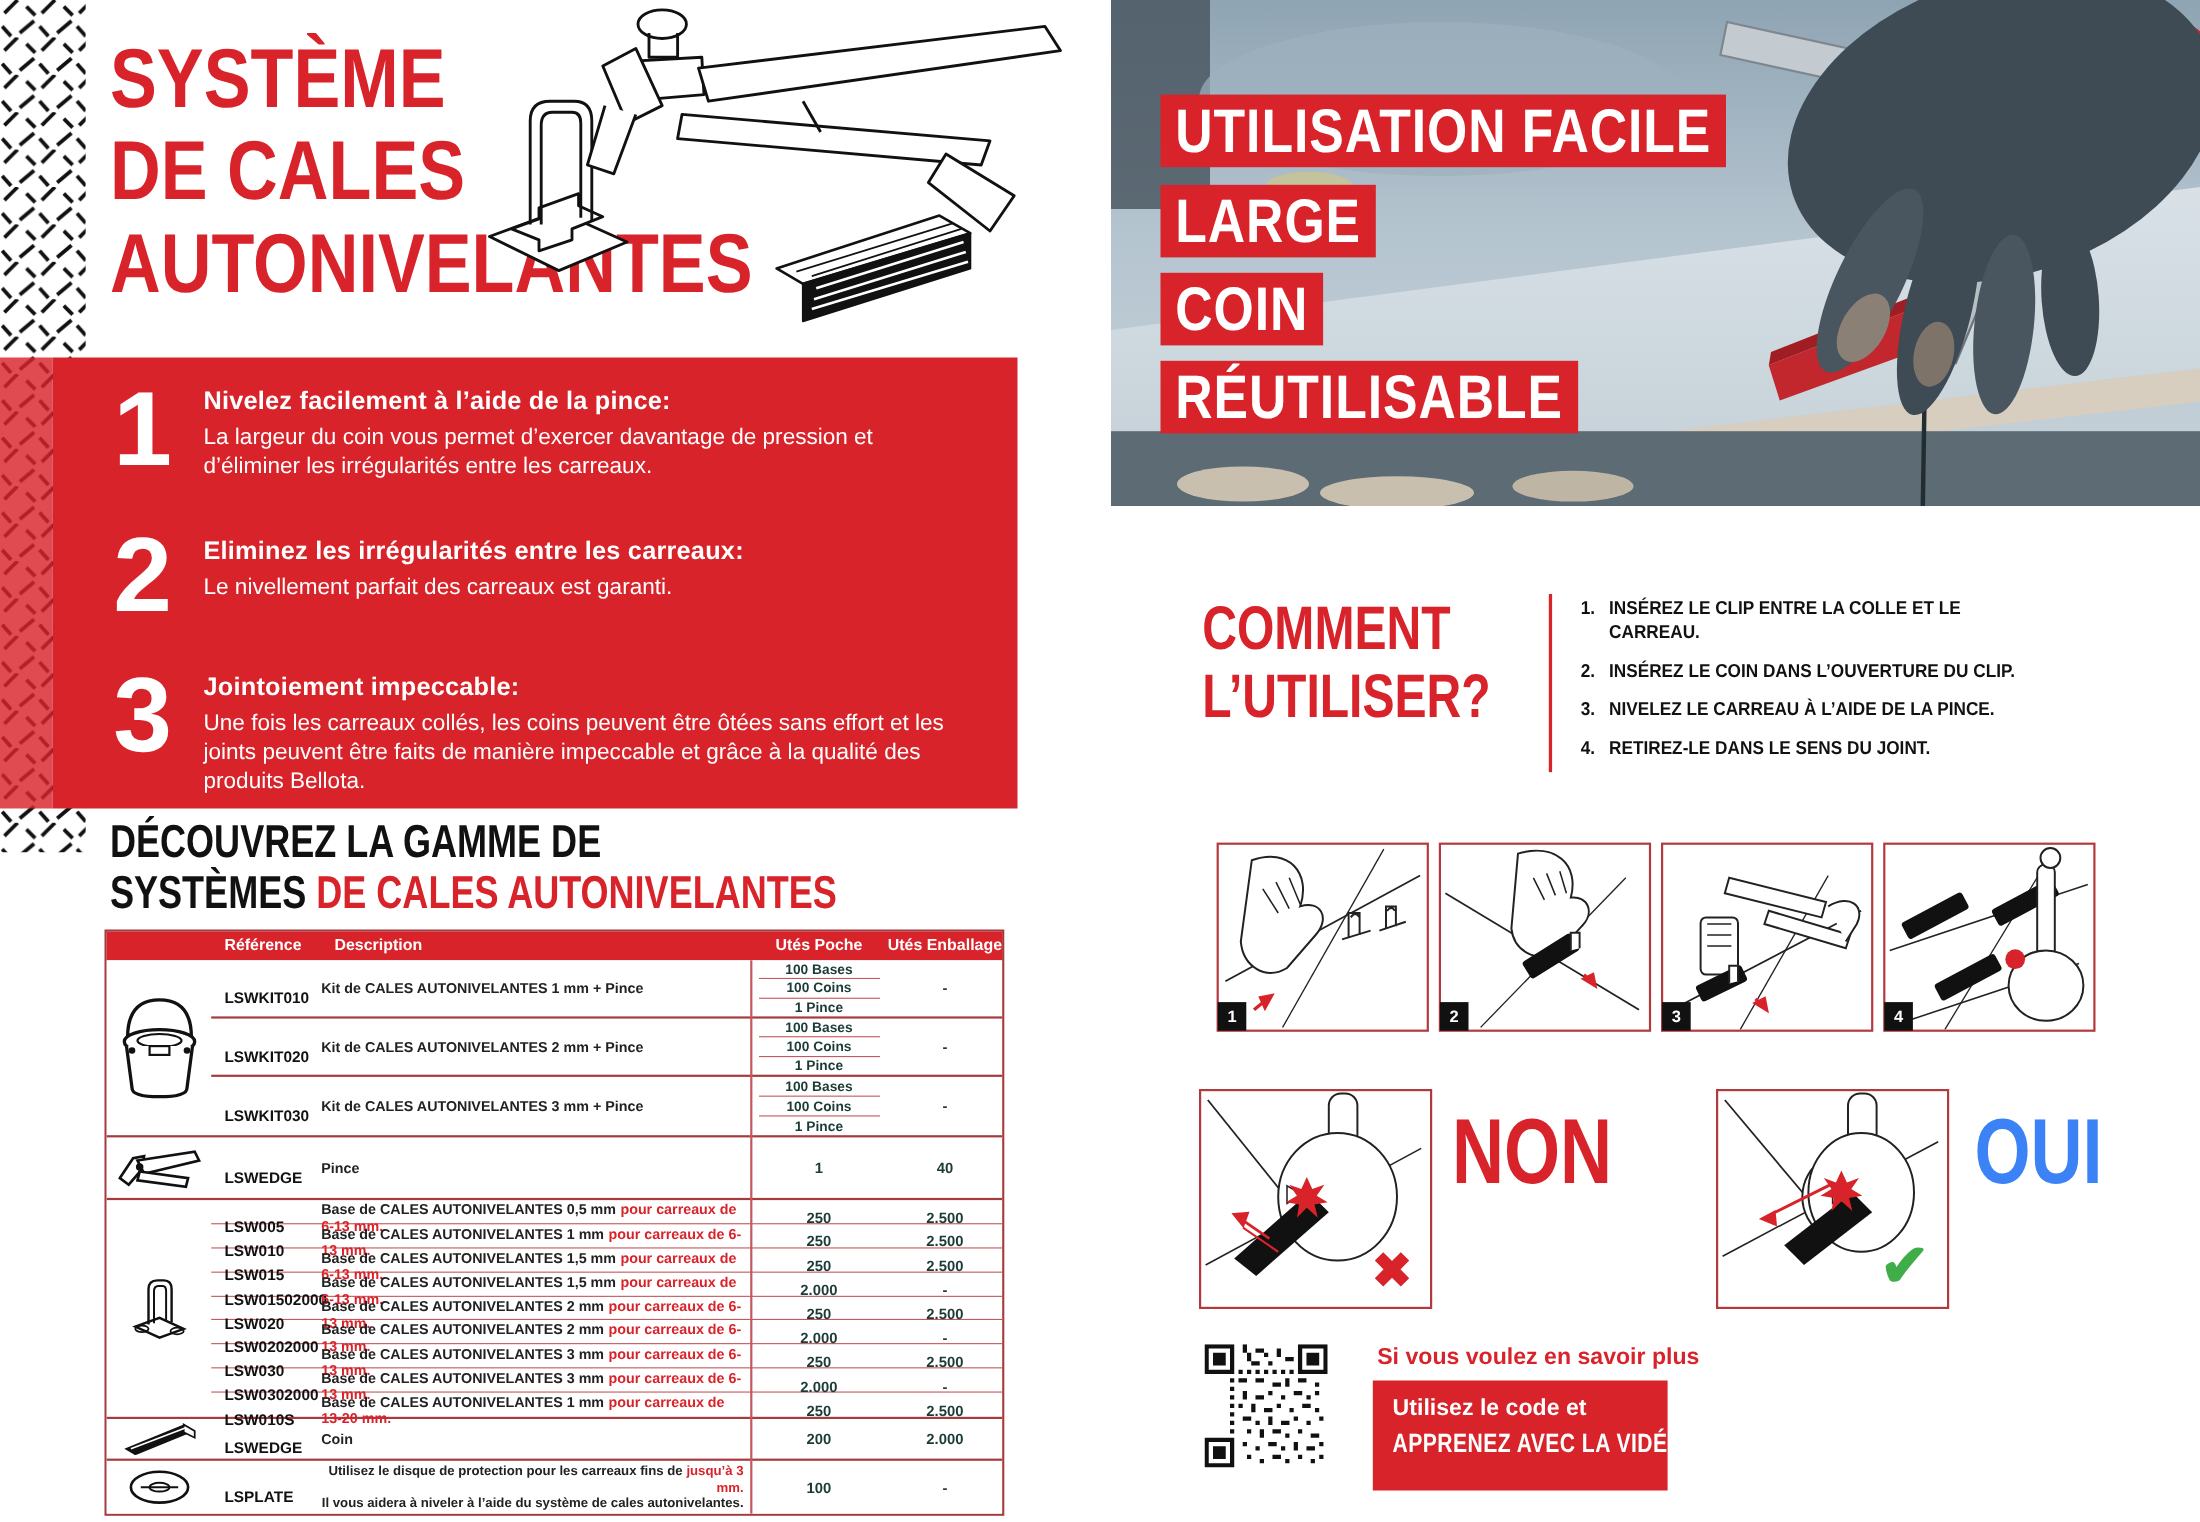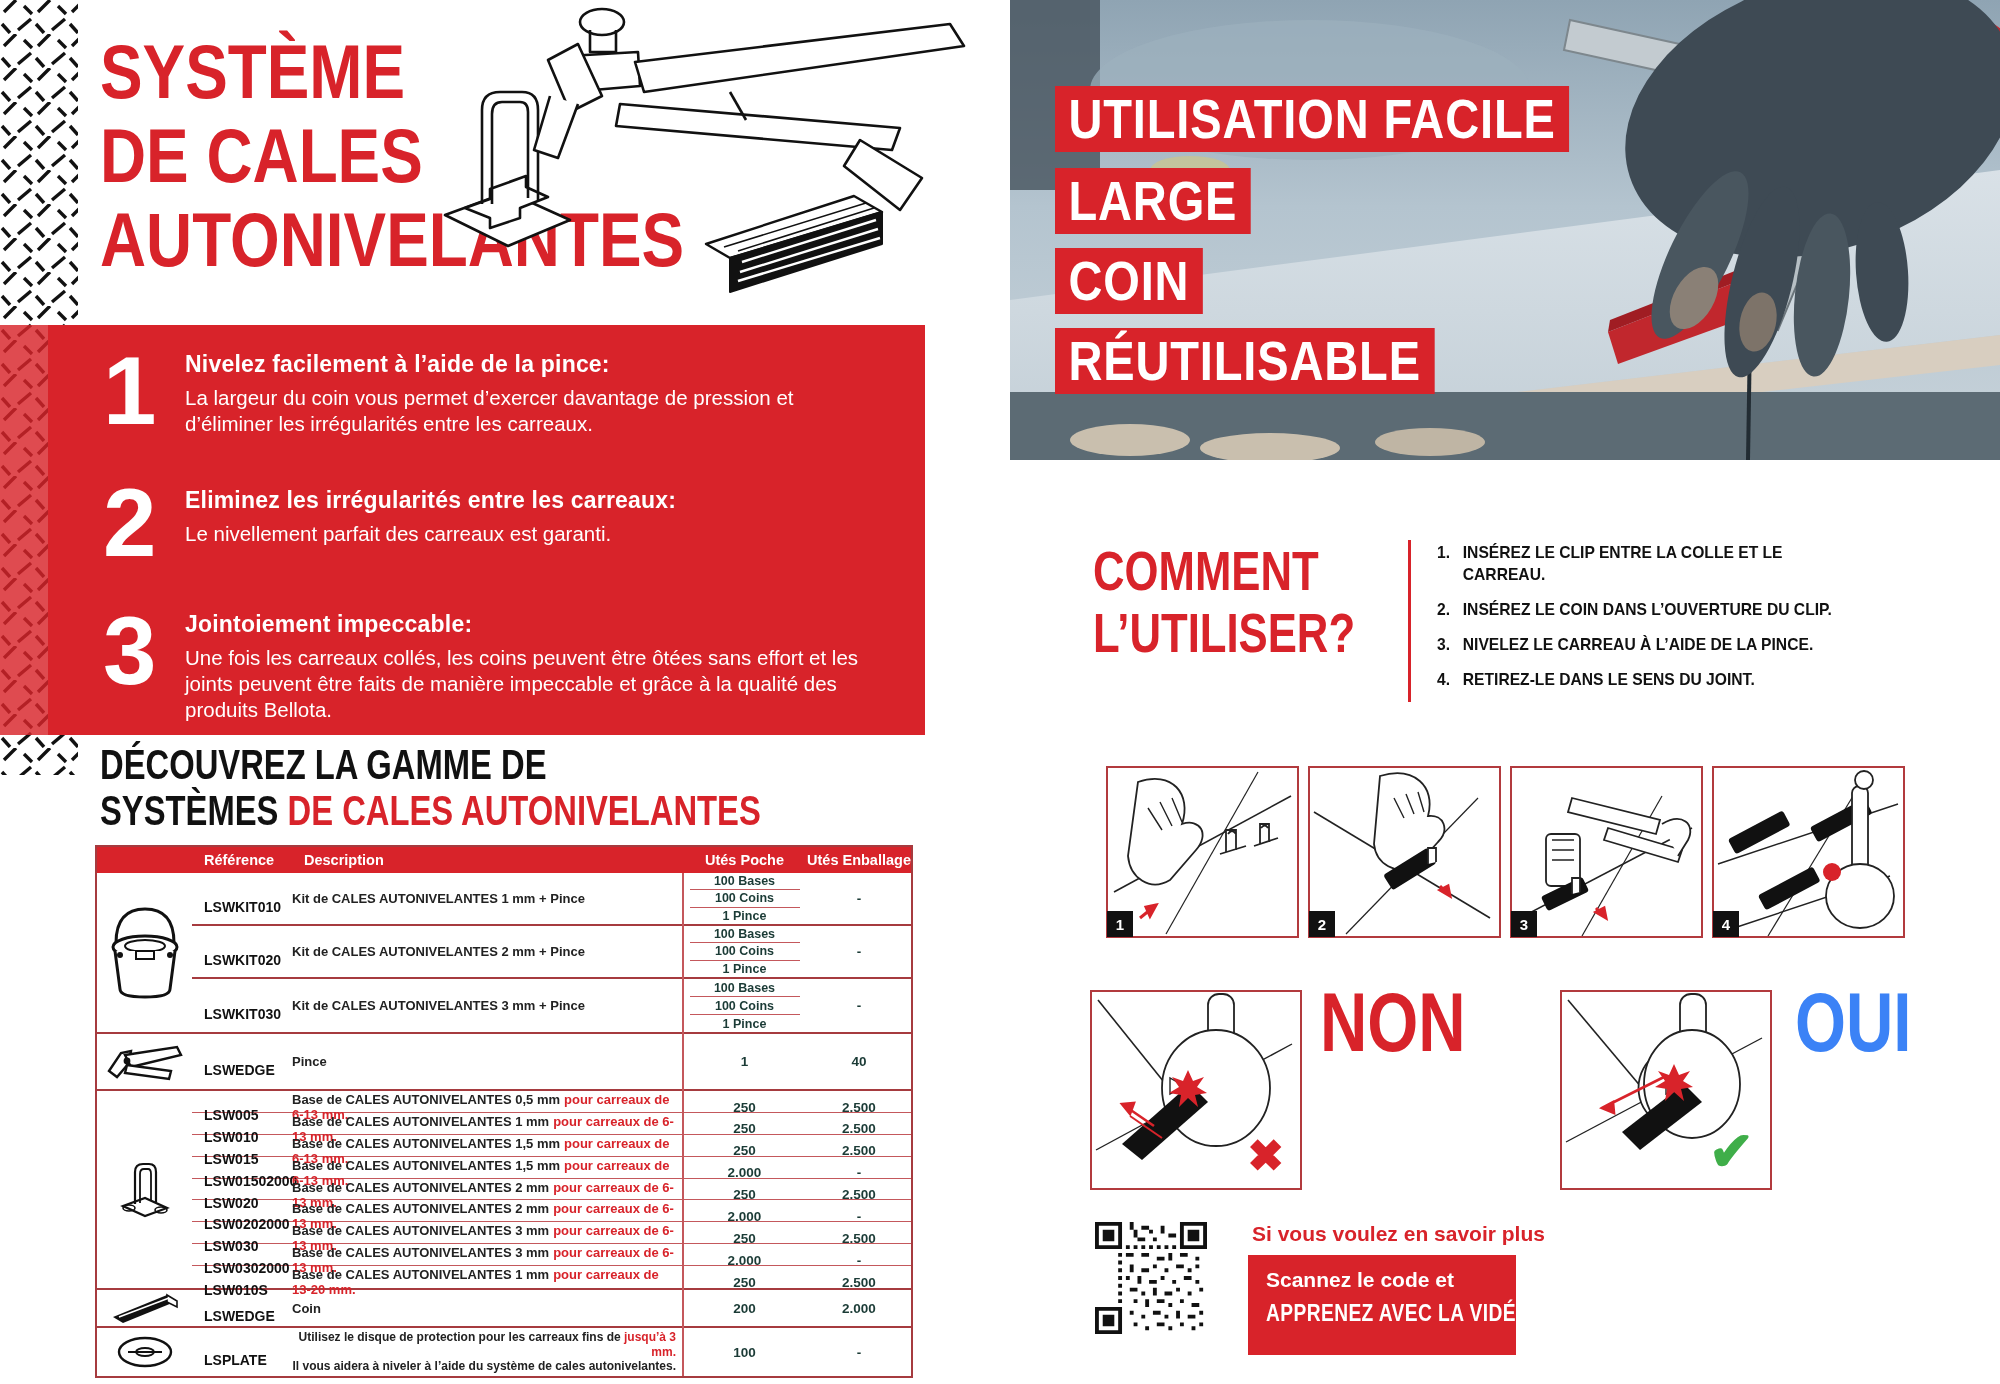--- a/index.html
+++ b/index.html
@@ -57,21 +57,21 @@
   .plabel{position:absolute;left:45px;background:var(--red);color:#fff;font-weight:bold;font-size:56px;line-height:62px;padding:2px 16px;transform:scaleX(.84);transform-origin:0 0;letter-spacing:1px;}
   .howto-title{position:absolute;left:1093px;top:540px;color:var(--red);font-weight:bold;font-size:56px;line-height:62px;}
   .divider{position:absolute;left:1408px;top:540px;width:3px;height:162px;background:var(--red);}
   .howto-list{position:absolute;left:1437px;top:542px;width:490px;}
   .hitem{display:flex;margin-bottom:13px;font-weight:bold;font-size:17px;line-height:22px;color:#111;transform:scaleX(.92);transform-origin:0 0;}
   .hitem .n{width:28px;flex:none;}
   .hitem .t{width:430px;}
   .stepbox{position:absolute;top:766px;width:193px;height:172px;border:2px solid #B23A3E;background:#fff;}
   .stepbox .badge{position:absolute;left:-1px;bottom:-1px;width:26px;height:26px;background:#111;color:#fff;font-weight:bold;font-size:15px;display:flex;align-items:center;justify-content:center;}
   .verdictbox{position:absolute;top:990px;width:212px;height:200px;border:2px solid #B23A3E;background:#fff;}
-  .verdict-word{position:absolute;top:980px;font-weight:bold;font-size:84px;line-height:1;}
+  .verdict-word{position:absolute;top:1004px;font-weight:bold;font-size:84px;line-height:1;}
   .mark{position:absolute;right:16px;bottom:10px;font-size:44px;line-height:1;font-weight:bold;}
   .qr{position:absolute;left:1095px;top:1222px;width:112px;height:112px;}
   .qr-lead{position:absolute;left:1252px;top:1222px;color:var(--red);font-weight:bold;font-size:21px;}
   .qr-box{position:absolute;left:1248px;top:1255px;width:268px;height:100px;background:var(--red);color:#fff;padding:13px 18px;}
   .qr-box .l1{font-weight:bold;font-size:21px;}
   .qr-box .l2{font-weight:bold;font-size:24px;margin-top:7px;display:inline-block;transform:scaleX(.8);transform-origin:0 50%;white-space:nowrap;letter-spacing:.5px;}
 </style>
 </head>
 <body>
 
@@ -500,15 +500,15 @@
 </div>
 <div class="verdict-word" style="left:1795px;color:#3b82f6;"><span class="cx78">OUI</span></div>
 
 <svg class="qr" viewBox="0 0 29 29">
   <rect width="29" height="29" fill="#fff"></rect>
   <path fill="#111" fill-rule="evenodd" d="M0 0h7v7H0z M1 1h5v5H1z M2 2h3v3H2z M22 0h7v7h-7z M23 1h5v5h-5z M24 2h3v3h-3z M0 22h7v7H0z M1 23h5v5H1z M2 24h3v3H2z"></path>
   <path fill="#111" d="M8 6h1v1H8z M10 6h1v1h-1z M12 6h1v1h-1z M14 6h1v1h-1z M16 6h1v1h-1z M18 6h1v1h-1z M20 6h1v1h-1z M6 8h1v1H6z M6 10h1v1H6z M6 12h1v1H6z M6 14h1v1H6z M6 16h1v1H6z M6 18h1v1H6z M6 20h1v1H6z M9 0h1v2H9z M12 1h2v1h-2z M10 2h1v2h-1z M14 2h1v1h-1z M17 1h1v2h-1z M19 3h2v1h-2z M15 4h1v1h-1z M11 4h2v1h-2z M8 8h2v1H8z M12 8h2v1h-2z M16 9h2v1h-2z M19 8h1v2h-1z M22 8h2v1h-2z M26 9h1v1h-1z M9 11h1v2H9z M12 12h2v1h-2z M15 11h1v1h-1z M18 12h1v1h-1z M21 11h2v1h-2z M24 12h1v1h-1z M26 11h1v1h-1z M8 14h1v1H8z M11 14h1v2h-1z M14 15h2v1h-2z M17 14h1v1h-1z M20 15h1v1h-1z M23 14h2v1h-2z M26 15h1v1h-1z M9 17h2v1H9z M12 18h1v1h-1z M15 17h1v2h-1z M18 18h2v1h-2z M21 17h1v1h-1z M24 18h1v1h-1z M27 17h1v1h-1z M10 20h1v1h-1z M13 20h1v2h-1z M16 20h2v1h-2z M19 21h1v1h-1z M22 20h1v1h-1z M25 21h2v1h-2z M9 23h1v1H9z M12 24h1v1h-1z M15 23h2v1h-2z M18 24h1v1h-1z M21 23h1v2h-1z M24 24h2v1h-2z M27 23h1v1h-1z M10 26h1v1h-1z M13 27h1v1h-1z M16 26h2v1h-2z M19 27h1v1h-1z M22 26h1v1h-1z M25 27h1v1h-1z M27 26h1v1h-1z"></path>
 </svg>
 <div class="qr-lead">Si vous voulez en savoir plus</div>
 <div class="qr-box">
-  <div class="l1">Scannez le code et</div>
+  <div class="l1">Utilisez le code et</div>
   <div><span class="l2">APPRENEZ AVEC LA VIDÉO</span></div>
 </div>
 
 </body></html>

